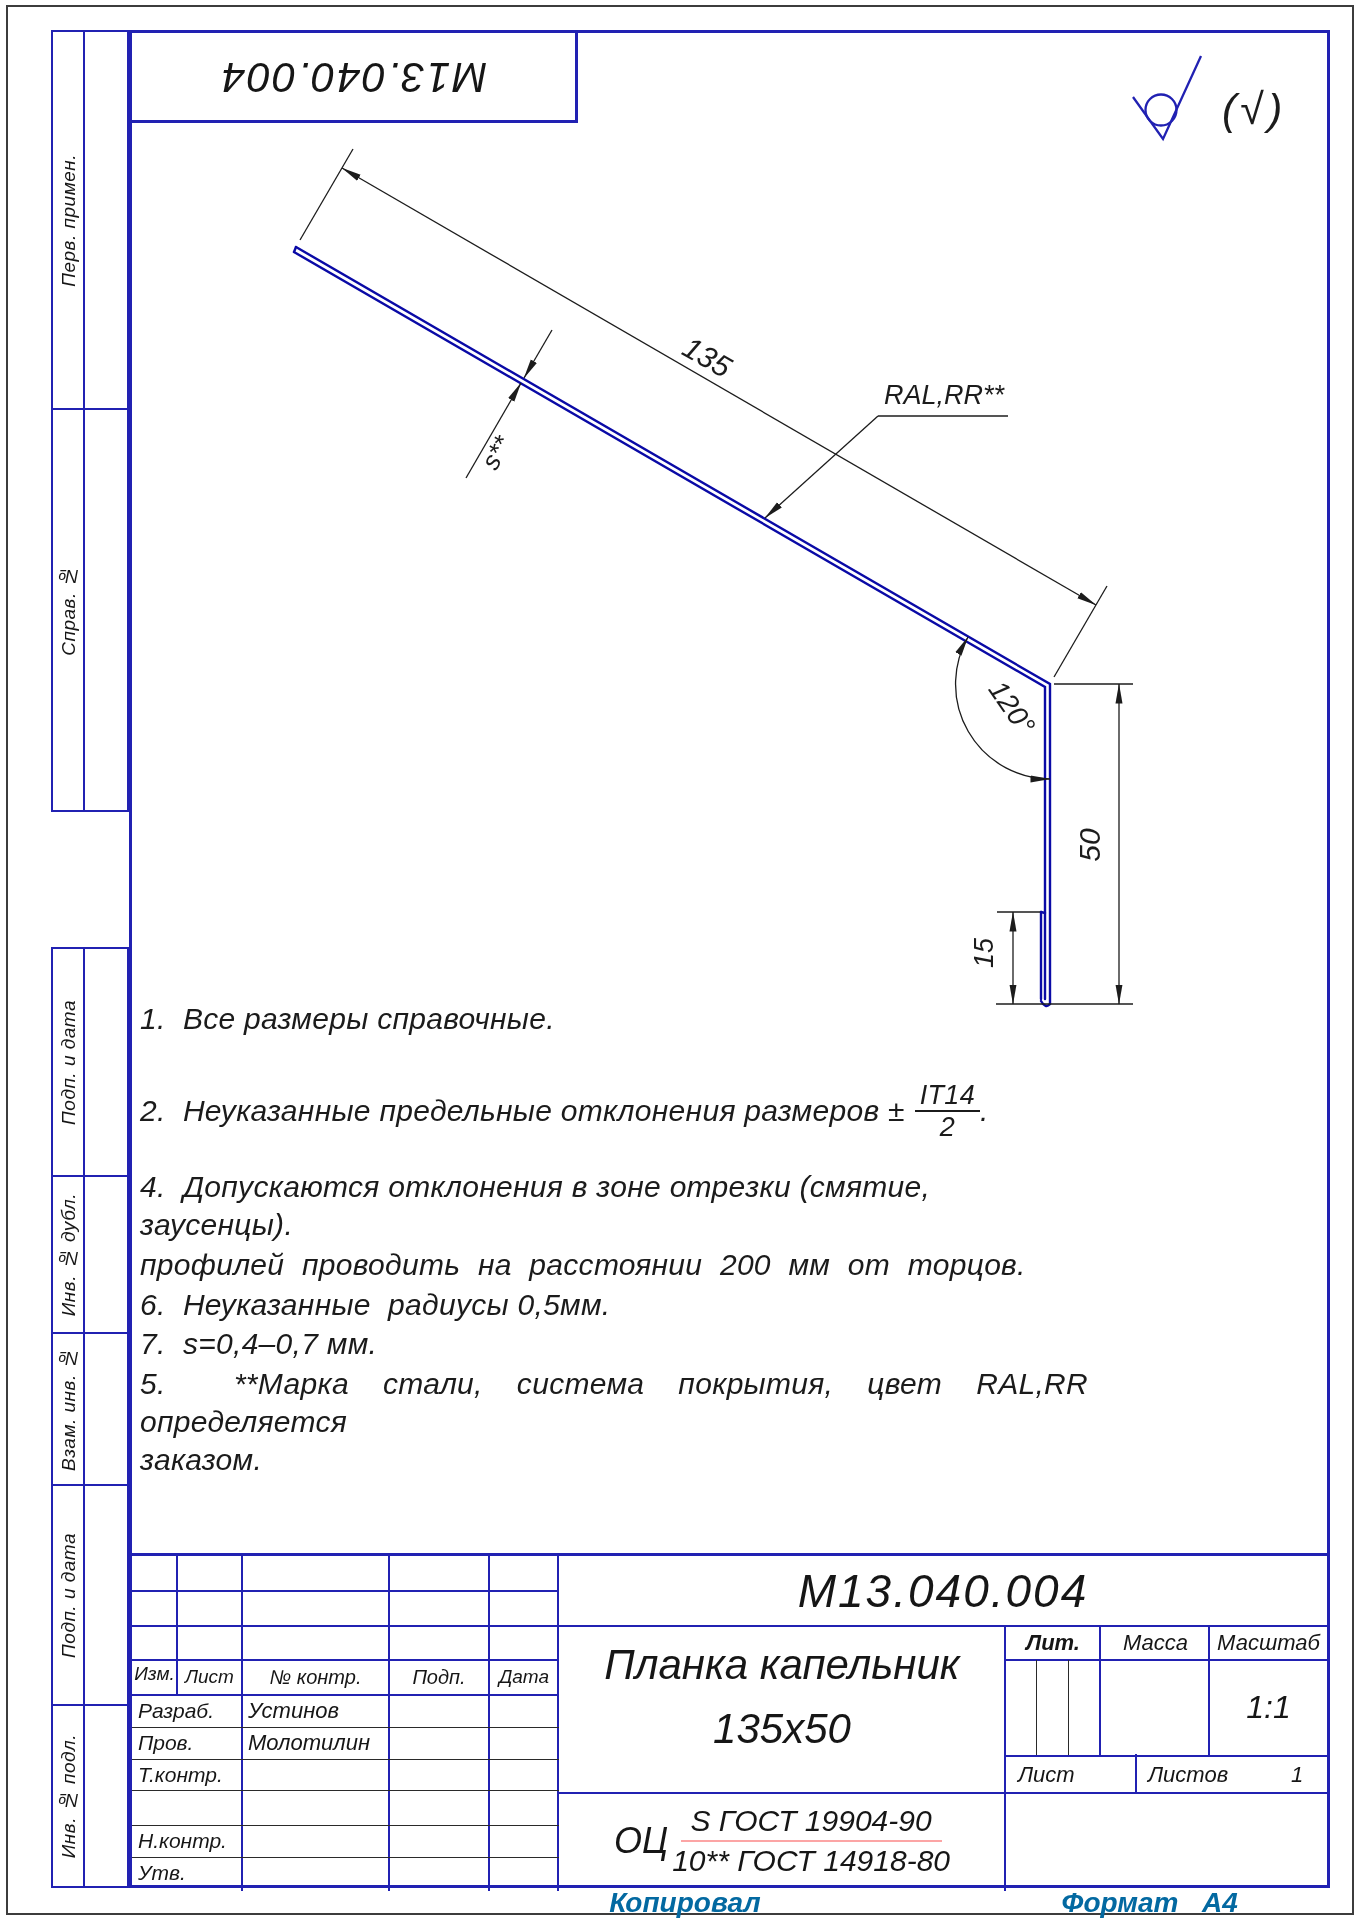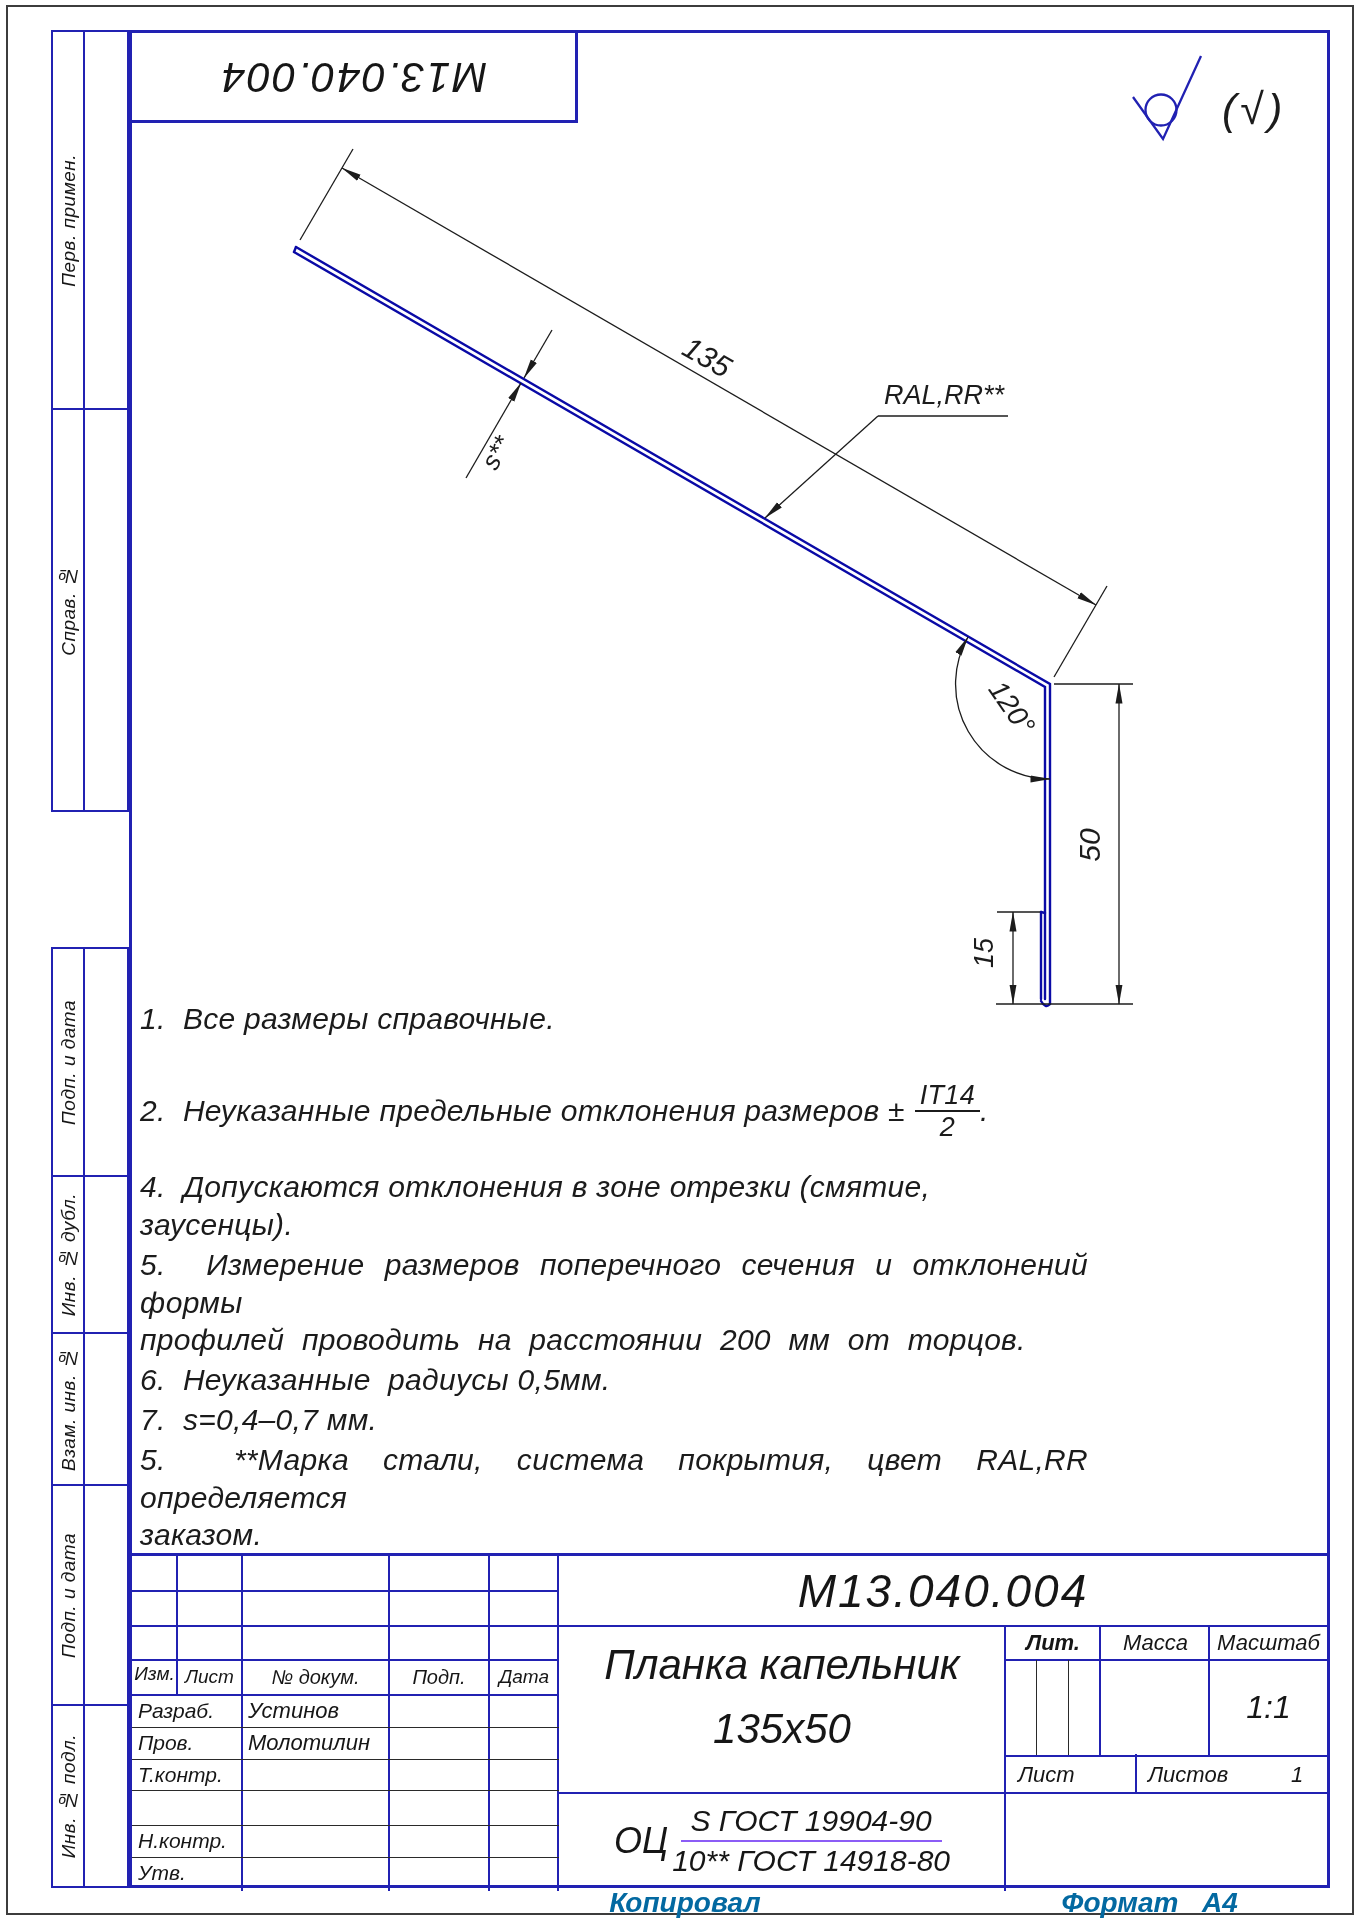--- a/index.html
+++ b/index.html
@@ -39,21 +39,21 @@
   .tb{position:absolute;left:129px;top:1553px;width:1201px;height:335px;border:3px solid var(--blue);box-sizing:border-box;}
   .vl{position:absolute;width:2px;background:var(--blue);}
   .hl{position:absolute;height:2px;background:var(--blue);}
   .vt{position:absolute;width:1px;background:#2a2a2a;}
   .ht{position:absolute;height:1px;background:#2a2a2a;}
   .cf{position:absolute;display:flex;align-items:center;justify-content:center;font-style:italic;color:#161616;}
   .cfl{position:absolute;display:flex;align-items:center;justify-content:flex-start;font-style:italic;color:#161616;}
   .matcell{position:absolute;display:flex;align-items:center;justify-content:center;font-style:italic;color:#161616;}
   .matcell .pfx{font-size:36px;margin-right:4px;}
   .frac2{display:inline-flex;flex-direction:column;align-items:center;font-size:30px;line-height:1.25;}
-  .frac2 .ft{border-bottom:2px solid #8b5cf6;padding:0 10px;}
+  .frac2 .ft{border-bottom:2px solid #fca5a5;padding:0 10px;}
   .strip{position:absolute;display:flex;align-items:center;justify-content:center;font-style:italic;font-size:28px;color:#0369a1;font-weight:bold;}
 </style>
 </head>
 <body>
 
 <div class="page">
 
   <div class="pborder"></div>
   <div class="frame"></div>
 
@@ -168,21 +168,21 @@
     <p class="note mb-big">1.  Все размеры справочные.</p>
     <div class="note mb-mid nrow">
       <span>2.  Неуказанные предельные отклонения размеров ±</span>
       <span class="frac">
         <span class="ft">IT14</span>
         <span>2</span>
       </span>
       <span>.</span>
     </div>
     <p class="note">4.  Допускаются отклонения в зоне отрезки (смятие, заусенцы).</p>
-    <p class="note"><span class="jline">5.  Измерение размеров поперечного сечения и отклонений формы</span><span class="cline">профилей проводить на расстоянии 200 мм от торцов.</span></p>
+    <p class="note"><span class="cline">профилей проводить на расстоянии 200 мм от торцов.</span></p>
     <p class="note">6.  Неуказанные  радиусы 0,5мм.</p>
     <p class="note">7.  s=0,4–0,7 мм.</p>
     <p class="note"><span class="jline">5.  **Марка стали, система покрытия, цвет RAL,RR определяется</span><span class="cline" style="word-spacing:normal;">заказом.</span></p>
   </div>
 
   <div class="tb">
 
     <div class="vl" style="left:425px;top:0;height:335px;"></div>
     <div class="vl" style="left:872px;top:70px;height:265px;"></div>
     <div class="vl" style="left:967px;top:70px;height:130px;"></div>
@@ -207,21 +207,21 @@
     <div class="ht" style="left:0;top:301px;width:427px;"></div>
     <div class="vt" style="left:904px;top:104px;height:95px;"></div>
     <div class="vt" style="left:936px;top:104px;height:95px;"></div>
 
     <div class="cf" style="left:427px;top:0;width:768px;height:69px;font-size:46px;letter-spacing:2px;">М13.040.004</div>
     <div class="cf" style="left:427px;top:78px;width:446px;height:62px;font-size:42px;">Планка капельник</div>
     <div class="cf" style="left:427px;top:142px;width:446px;height:62px;font-size:42px;">135x50</div>
 
     <div class="cf" style="left:0;top:88px;width:45px;height:34px;font-size:19px;margin-top:13px;">Изм.</div>
     <div class="cf" style="left:45px;top:104px;width:65px;height:34px;font-size:19px;">Лист</div>
-    <div class="cf" style="left:110px;top:104px;width:147px;height:34px;font-size:20px;">№ докум.</div>
+    <div class="cf" style="left:110px;top:104px;width:147px;height:34px;font-size:20px;">№ контр.</div>
     <div class="cf" style="left:257px;top:104px;width:100px;height:34px;font-size:20px;">Подп.</div>
     <div class="cf" style="left:357px;top:104px;width:70px;height:34px;font-size:19px;">Дата</div>
 
     <div class="cf" style="left:873px;top:70px;width:96px;height:33px;font-size:22px;font-weight:bold;">Лит.</div>
     <div class="cf" style="left:969px;top:70px;width:109px;height:33px;font-size:22px;">Масса</div>
     <div class="cf" style="left:1078px;top:70px;width:117px;height:33px;font-size:22px;">Масштаб</div>
     <div class="cf" style="left:1078px;top:104px;width:117px;height:95px;font-size:32px;">1:1</div>
 
     <div class="cfl" style="left:886px;top:202px;width:80px;height:33px;font-size:22px;">Лист</div>
     <div class="cfl" style="left:1016px;top:202px;width:110px;height:33px;font-size:22px;">Листов</div>

